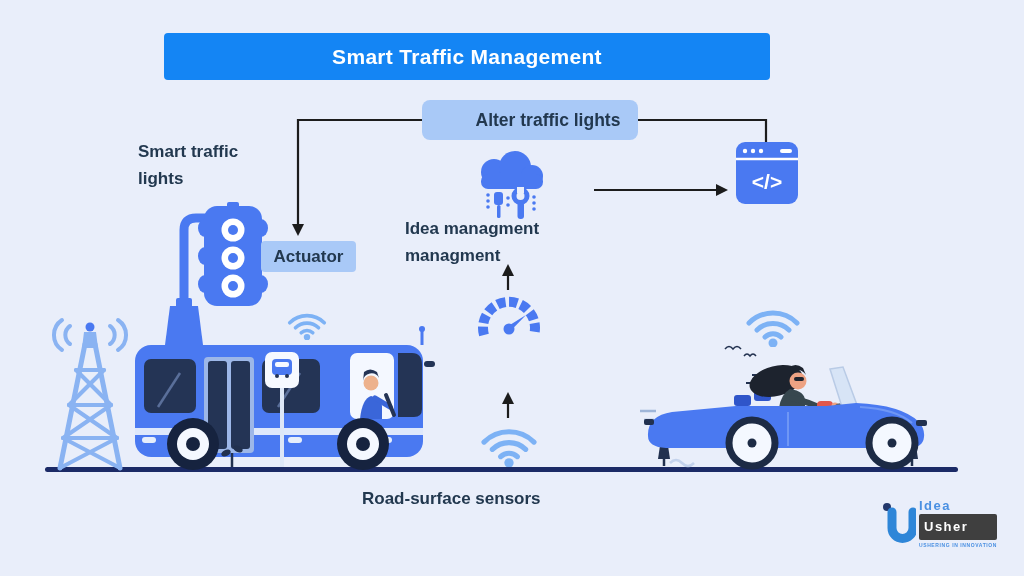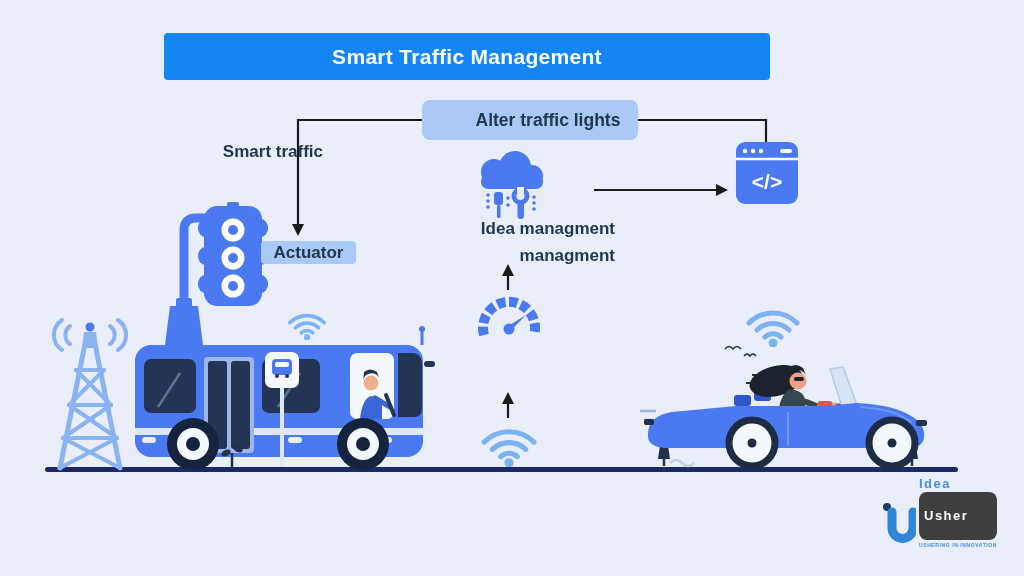--- a/index.html
+++ b/index.html
@@ -6,34 +6,34 @@
   .stage{position:relative;width:1024px;height:576px;background:#e9eefa;overflow:hidden;
          font-family:"Liberation Sans",sans-serif;color:#22384f;}
   .abs{position:absolute;}
   .overlay{position:absolute;left:0;top:0;width:1024px;height:576px;z-index:2;pointer-events:none;}
   .banner{left:164px;top:33px;width:606px;height:47px;background:#1485f4;border-radius:4px;
           display:flex;align-items:center;justify-content:center;color:#ffffff;
           font-size:21px;font-weight:700;letter-spacing:.3px;z-index:3;}
   .chip{background:#a9c9f7;border-radius:8px;display:flex;align-items:center;justify-content:center;
         font-weight:600;color:#22384f;z-index:3;}
   .chip-alter{left:422px;top:100px;width:180px;height:40px;font-size:17.5px;padding-left:36px;}
-  .chip-actuator{left:261px;top:241px;width:95px;height:23px;font-size:17px;border-radius:4px;text-align:center;}
-  .caption{text-align:right;font-size:17px;font-weight:600;line-height:27px;z-index:3;}
+  .chip-actuator{left:261px;top:241px;width:95px;height:31px;font-size:17px;border-radius:4px;text-align:center;}
+  .caption{text-align:left;font-size:17px;font-weight:600;line-height:27px;z-index:3;}
   .cap-smart{left:138px;top:138px;width:185px;}
   .cap-cloud{left:405px;top:215px;width:210px;}
   .cap-problem{left:428px;top:343px;width:162px;}
   .cap-control{left:688px;top:223px;width:158px;}
   .cap-road{left:362px;top:485px;width:300px;}
   .road{left:45px;top:467px;width:913px;height:5px;background:#1b2a66;border-radius:3px;z-index:1;}
   .icon{z-index:2;}
   .logo{left:882px;top:492px;width:120px;height:56px;display:flex;align-items:flex-end;gap:3px;z-index:3;}
   .logo-text{display:flex;flex-direction:column;margin-top:4px;}
   .logo-idea{color:#4a90e2;font-size:13px;font-weight:700;letter-spacing:1.5px;line-height:14px;}
   .logo-usher{background:#3f3f3f;color:#ffffff;font-size:13px;font-weight:700;letter-spacing:1.5px;
-              line-height:16px;padding:16px 5px;border-radius:8px;margin-top:1px;}
+              line-height:16px;padding:5px 5px;border-radius:2px;margin-top:1px;}
   .logo-tagline{color:#4a90e2;font-size:5px;font-weight:700;letter-spacing:.6px;margin-top:2px;white-space:nowrap;}
 </style>
 </head>
 <body>
 
 <div class="stage">
 
   <svg class="overlay" viewBox="0 0 1024 576">
     <g stroke="#1c1c1c" stroke-width="2.2" fill="none">
       <path d="M424 120 H298 V226"></path>
@@ -51,20 +51,21 @@
   </svg>
 
   <div class="abs banner">
     <span>Smart Traffic Management</span>
   </div>
 
   <div class="abs chip chip-alter">Alter traffic lights</div>
 
   <div class="abs caption cap-smart">
     <div>Smart traffic</div>
+    <div>lights</div>
   </div>
 
   <svg class="abs icon" style="left:160px;top:202px" width="110" height="146" viewBox="0 0 110 146">
     <path d="M46 16 H36 Q24 16 24 28 V106" stroke="#4a79f1" stroke-width="9" fill="none" stroke-linecap="round"></path>
     <rect x="16" y="96" width="16" height="12" rx="2" fill="#4a79f1"></rect>
     <polygon points="10,104 38,104 43,143 5,143" fill="#4a79f1"></polygon>
     <rect x="67" y="0" width="12" height="8" rx="2" fill="#4a79f1"></rect>
     <ellipse cx="45" cy="26" rx="7" ry="9" fill="#4a79f1"></ellipse>
     <ellipse cx="45" cy="54" rx="7" ry="9" fill="#4a79f1"></ellipse>
     <ellipse cx="45" cy="82" rx="7" ry="9" fill="#4a79f1"></ellipse>
@@ -195,20 +196,21 @@
 
   <svg class="abs icon" style="left:477px;top:415px" width="64" height="52" viewBox="0 0 60 50">
     <g stroke="#7db2f5" stroke-width="5" fill="none" stroke-linecap="round">
       <path d="M6 26 A 34 34 0 0 1 54 26"></path>
       <path d="M14 33 A 23 23 0 0 1 46 33"></path>
       <path d="M22 40 A 11.5 11.5 0 0 1 38 40"></path>
     </g>
     <circle cx="30" cy="46" r="4.5" fill="#7db2f5"></circle>
   </svg>
 
+  <div class="abs caption cap-road">Road-surface sensors</div>
 
   <svg class="abs icon" style="left:736px;top:142px" width="62" height="64" viewBox="0 0 62 64">
     <rect x="0" y="0" width="62" height="62" rx="9" fill="#4a79f1"></rect>
     <line x1="0" y1="17" x2="62" y2="17" stroke="#ffffff" stroke-width="2.5"></line>
     <circle cx="9" cy="9" r="2.2" fill="#ffffff"></circle>
     <circle cx="17" cy="9" r="2.2" fill="#ffffff"></circle>
     <circle cx="25" cy="9" r="2.2" fill="#ffffff"></circle>
     <rect x="44" y="7" width="12" height="4" rx="2" fill="#ffffff"></rect>
     <text x="31" y="47" text-anchor="middle" fill="#ffffff" font-size="21" font-weight="bold" font-family="Liberation Sans, sans-serif">&lt;/&gt;</text>
   </svg>

